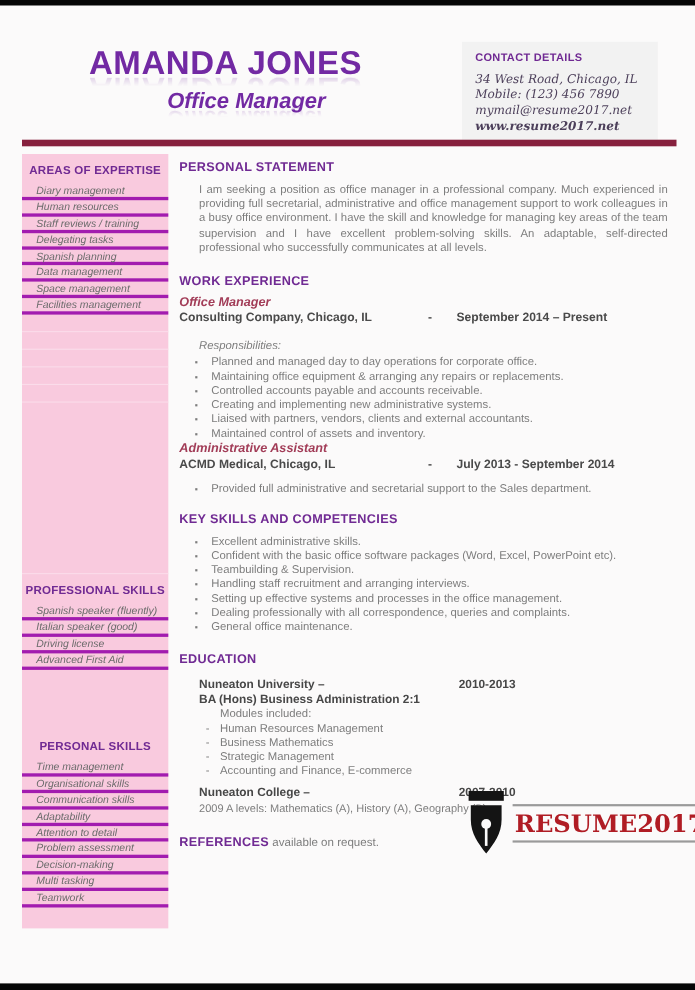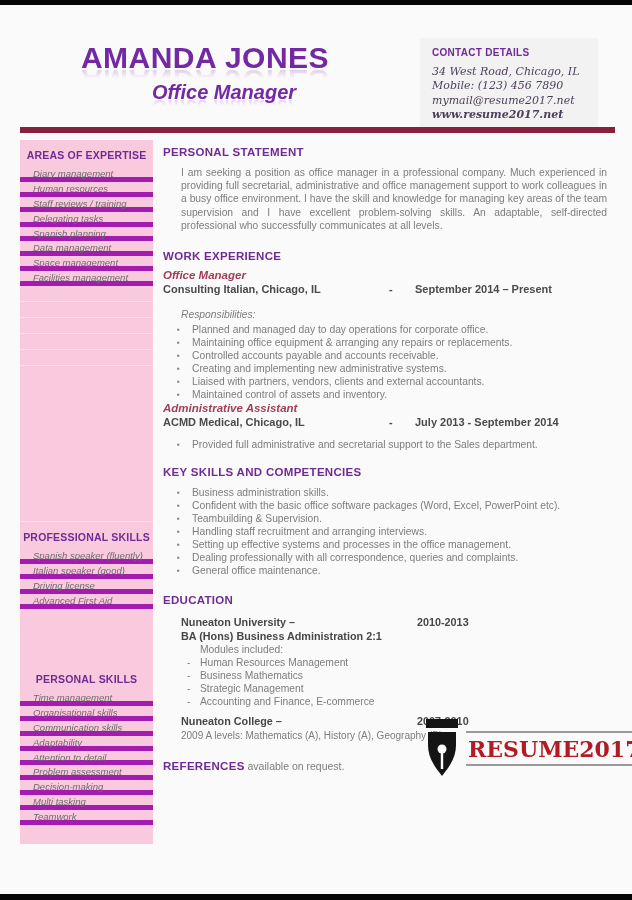--- a/index.html
+++ b/index.html
@@ -40,21 +40,21 @@
   .sidebar{position:absolute;left:20px;top:140px;width:133px;height:704px;background:#f9cade;}
   .sb-sec{position:absolute;left:0;width:133px;}
   .sb-title{
     text-align:center;font-size:10.5px;font-weight:bold;color:#702a93;
     letter-spacing:.2px;padding:9px 0 6px 0;
   }
   .sb-list{list-style:none;margin:0;padding:0;}
   .sb-list li{
     height:14.9px;line-height:14.5px;padding-left:13px;box-sizing:border-box;
     font-size:9.5px;font-style:italic;color:#6b6b6b;
-    border-bottom:5px solid #a21caf;white-space:nowrap;
+    border-bottom:3px solid #a21caf;white-space:nowrap;
   }
   .sb-empty{height:15px;border-bottom:1px solid #fbdcea;}
   .sb-topline{border-top:1px solid #fbdcea;}
 
   
   .main{position:absolute;left:163px;top:140px;width:449px;padding-top:5px;box-sizing:border-box;}
   .section-title{
     font-size:11.5px;font-weight:bold;color:#702a93;letter-spacing:.3px;line-height:14px;
   }
   .statement{
@@ -179,21 +179,21 @@
 
 <div class="main">
 
   <div class="section-title">PERSONAL STATEMENT</div>
   <div class="statement">I am seeking a position as office manager in a professional company. Much experienced in providing full secretarial, administrative and office management support to work colleagues in a busy office environment. I have the skill and knowledge for managing key areas of the team supervision and I have excellent problem-solving skills. An adaptable, self-directed professional who successfully communicates at all levels.</div>
 
   <div class="section-title mt-work">WORK EXPERIENCE</div>
 
   <div class="role">Office Manager</div>
   <div class="company-row">
-    <span class="company">Consulting Italian, Chicago, IL</span>
+    <span class="company">Consulting Company, Chicago, IL</span>
     <span class="sep">-</span>
     <span>September 2014 – Present</span>
   </div>
   <div class="resp-label">Responsibilities:</div>
   <ul class="bullets">
 
   <li>Planned and managed day to day operations for corporate office.</li>
       <li>Maintaining office equipment &amp; arranging any repairs or replacements.</li>
       <li>Controlled accounts payable and accounts receivable.</li>
       <li>Creating and implementing new administrative systems.</li>
@@ -208,21 +208,21 @@
     <span>July 2013 - September 2014</span>
   </div>
   <ul class="bullets tight">
 
   <li>Provided full administrative and secretarial support to the Sales department.</li>
     </ul>
 
   <div class="section-title mt-keyskills">KEY SKILLS AND COMPETENCIES</div>
   <ul class="bullets key justify">
 
-  <li>Business administration skills.</li>
+  <li>Excellent administrative skills.</li>
       <li>Confident with the basic office software packages (Word, Excel, PowerPoint etc).</li>
       <li>Teambuilding &amp; Supervision.</li>
       <li>Handling staff recruitment and arranging interviews.</li>
       <li>Setting up effective systems and processes in the office management.</li>
       <li>Dealing professionally with all correspondence, queries and complaints.</li>
       <li>General office maintenance.</li>
     </ul>
 
   <div class="section-title mt-edu">EDUCATION</div>
 

